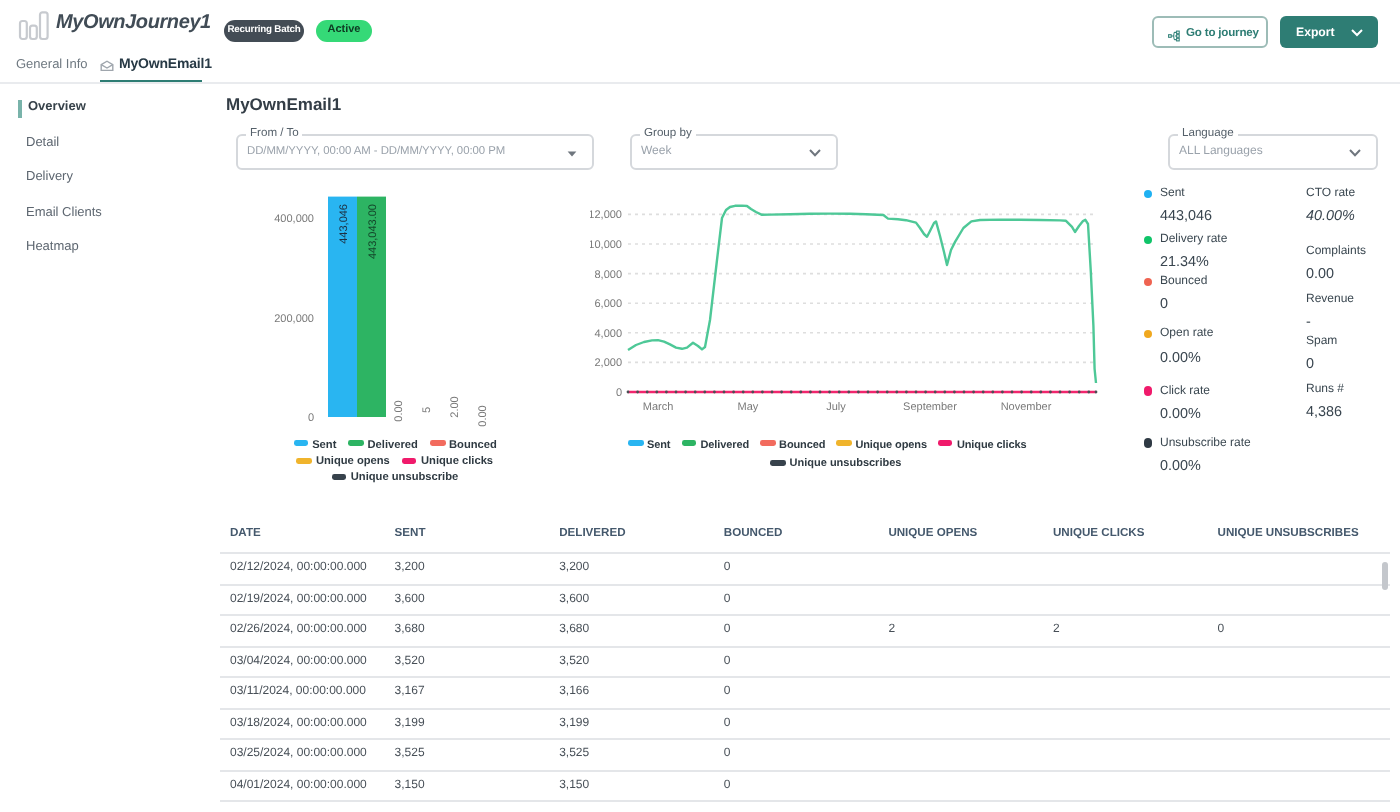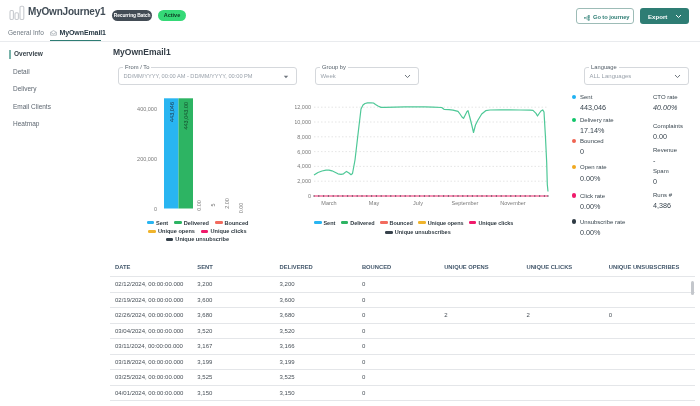--- a/index.html
+++ b/index.html
@@ -20,21 +20,21 @@
 </style>
 </head>
 <body>
 <div id="page">
 
   <svg class="abs" style="left:9px; top:5px;" width="18" height="16" viewBox="0 0 18 16">
     <rect x="1" y="5.5" width="3.4" height="9" rx="1.2" fill="none" stroke="#c7cacf" stroke-width="1.1"></rect>
     <rect x="6" y="7.8" width="3.4" height="6.7" rx="1.2" fill="none" stroke="#c7cacf" stroke-width="1.1"></rect>
     <rect x="11" y="1.2" width="3.8" height="13.3" rx="1.2" fill="none" stroke="#c7cacf" stroke-width="1.1"></rect>
   </svg>
-  <div class="abs" style="left:28px; top:6px; font-size:10px; font-weight:700; letter-spacing:-0.2px; color:#414c56;">MyOwnJourney1</div>
+  <div class="abs" style="left:28px; top:6px; font-size:10px; font-weight:700; letter-spacing:-0.2px; color:#414c56;font-style:italic;">MyOwnJourney1</div>
   <div class="abs" style="left:112px; top:10px; width:40px; height:11px; line-height:11px; text-align:center; border-radius:6px; background:#434c55; color:#fff; font-size:4.9px; font-weight:700; letter-spacing:-0.1px;">Recurring Batch</div>
   <div class="abs" style="left:158px; top:10px; width:28px; height:11px; line-height:11px; text-align:center; border-radius:6px; background:#35d977; color:#0d3a22; font-size:5.5px; font-weight:700;">Active</div>
 
   <div class="abs" style="left:576px; top:8px; width:58px; height:16px; border:1px solid #9dbcb7; border-radius:3px; background:#fff;">
     <svg class="abs" style="left:6.5px; top:4.5px;" width="8" height="8" viewBox="0 0 8 8">
       <path d="M1.5 4 H2.6 M3.3 2.2 H4.2 M3.3 4 H4.2 M3.3 5.8 H4.2 M2.6 4 C3.1 4 2.8 2.2 3.3 2.2 M2.6 4 C3.1 4 2.8 5.8 3.3 5.8" fill="none" stroke="#35847b" stroke-width="0.55"></path>
       <rect x="0.3" y="3.35" width="1.3" height="1.3" fill="none" stroke="#35847b" stroke-width="0.55"></rect>
       <rect x="4.3" y="1.55" width="1.3" height="1.3" fill="none" stroke="#35847b" stroke-width="0.55"></rect>
       <rect x="4.3" y="3.35" width="1.3" height="1.3" fill="none" stroke="#35847b" stroke-width="0.55"></rect>
       <rect x="4.3" y="5.15" width="1.3" height="1.3" fill="none" stroke="#35847b" stroke-width="0.55"></rect>
@@ -210,21 +210,21 @@
   </div>
 
   <div class="dot" style="left:571.5px; top:94.5px; background:#1fb1f2;"></div>
   <div class="abs statlbl" style="left:580px; top:94px;">Sent</div>
   <div class="abs statval" style="left:580px; top:103px;">443,046</div>
   <div class="abs statlbl" style="left:653px; top:94px;">CTO rate</div>
   <div class="abs statval" style="left:653px; top:103px;font-style:italic;">40.00%</div>
 
   <div class="dot" style="left:571.5px; top:117.5px; background:#10c469;"></div>
   <div class="abs statlbl" style="left:580px; top:117px;">Delivery rate</div>
-  <div class="abs statval" style="left:580px; top:126px;">17.14%</div>
+  <div class="abs statval" style="left:580px; top:126px;">21.34%</div>
   <div class="abs statlbl" style="left:653px; top:122.5px;">Complaints</div>
   <div class="abs statval" style="left:653px; top:131.5px;">0.00</div>
 
   <div class="dot" style="left:571.5px; top:138.5px; background:#ef6351;"></div>
   <div class="abs statlbl" style="left:580px; top:138px;">Bounced</div>
   <div class="abs statval" style="left:580px; top:147px;">0</div>
   <div class="abs statlbl" style="left:653px; top:147px;">Revenue</div>
   <div class="abs statval" style="left:653px; top:156px;">-</div>
 
   <div class="dot" style="left:571.5px; top:164.5px; background:#f0a81f;"></div>

